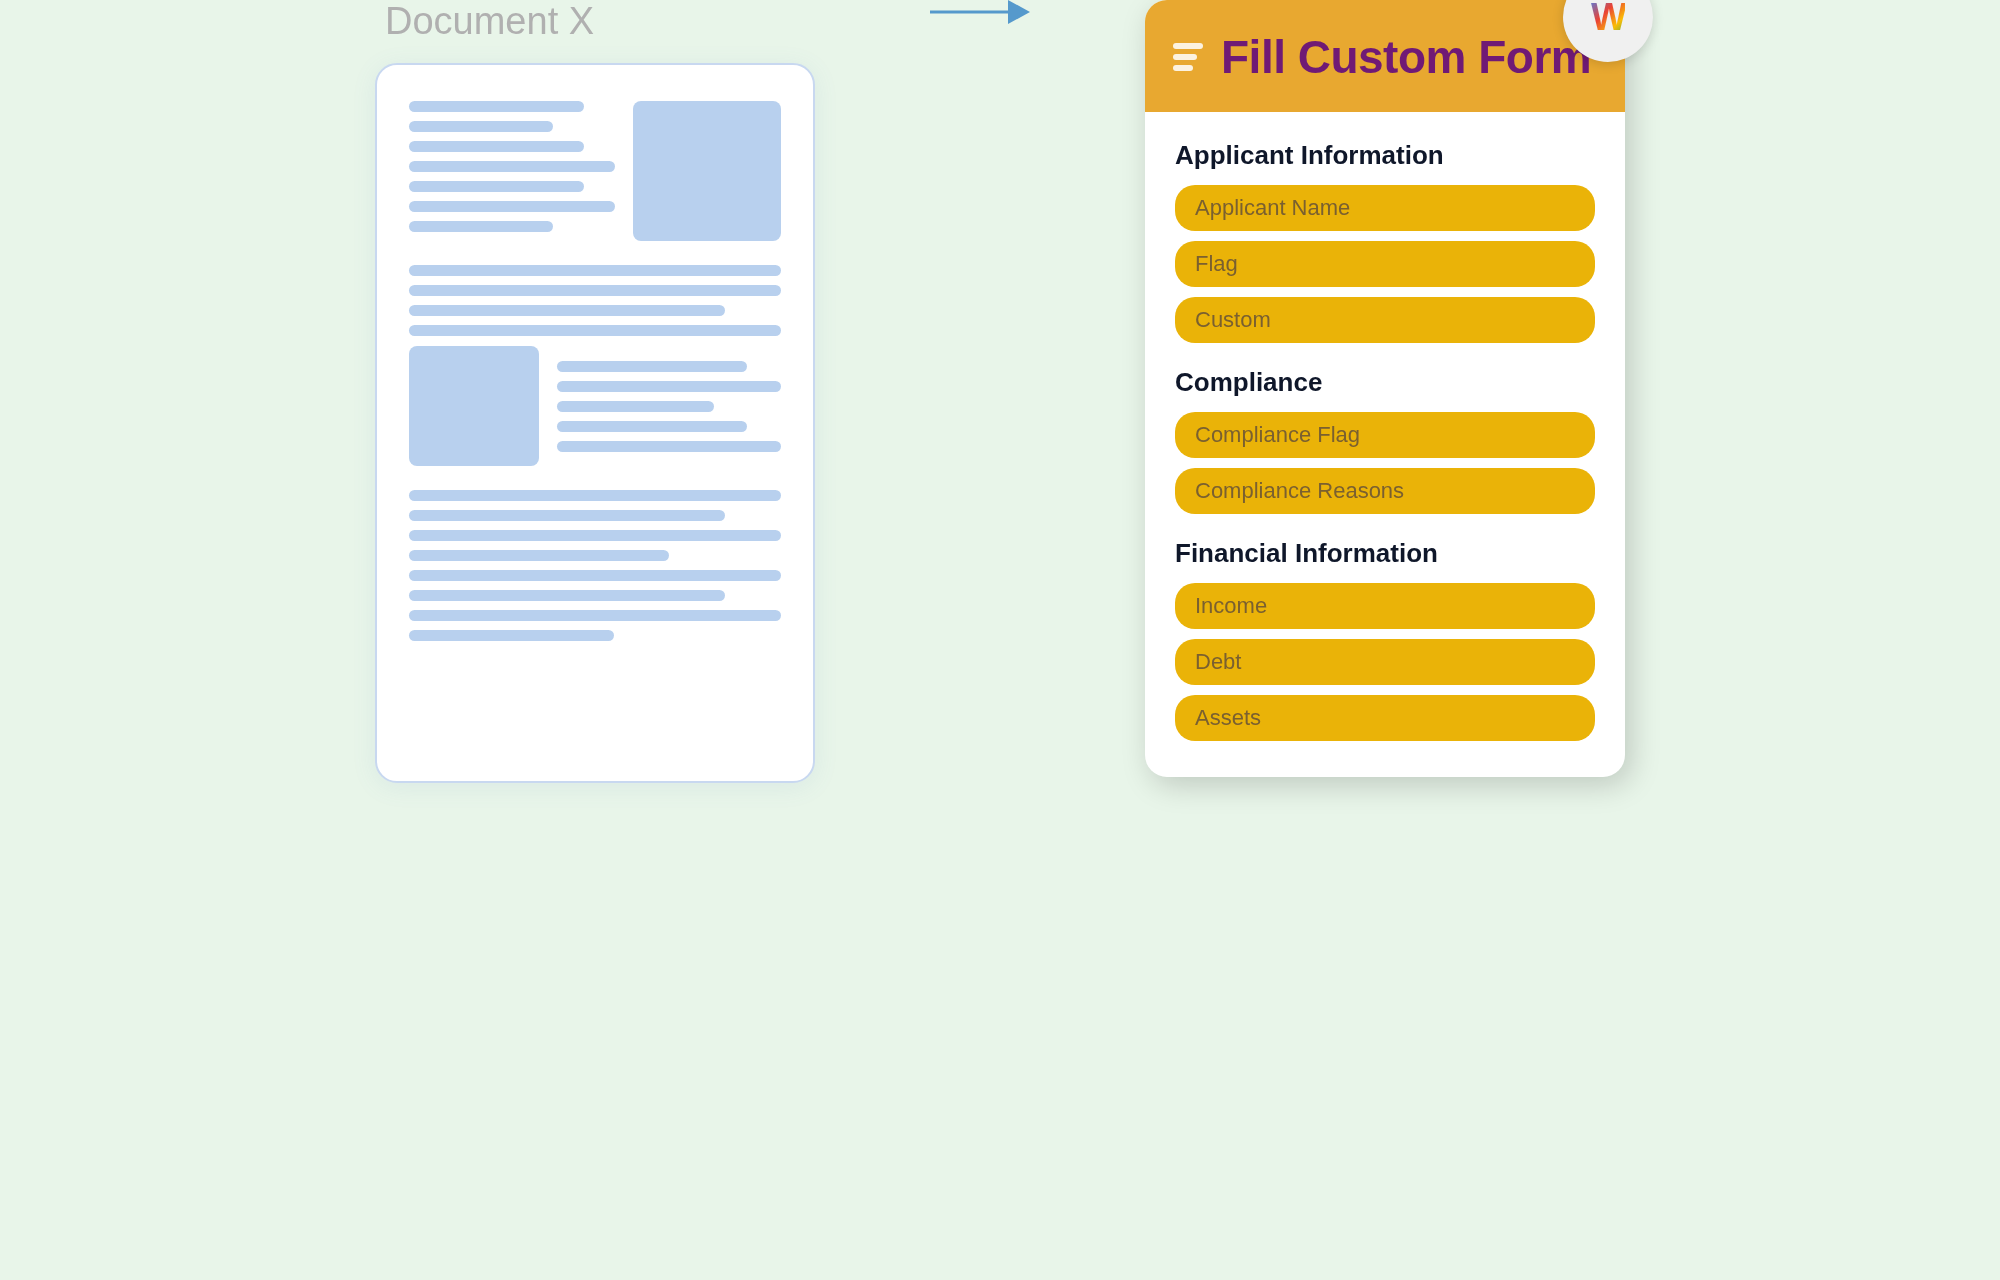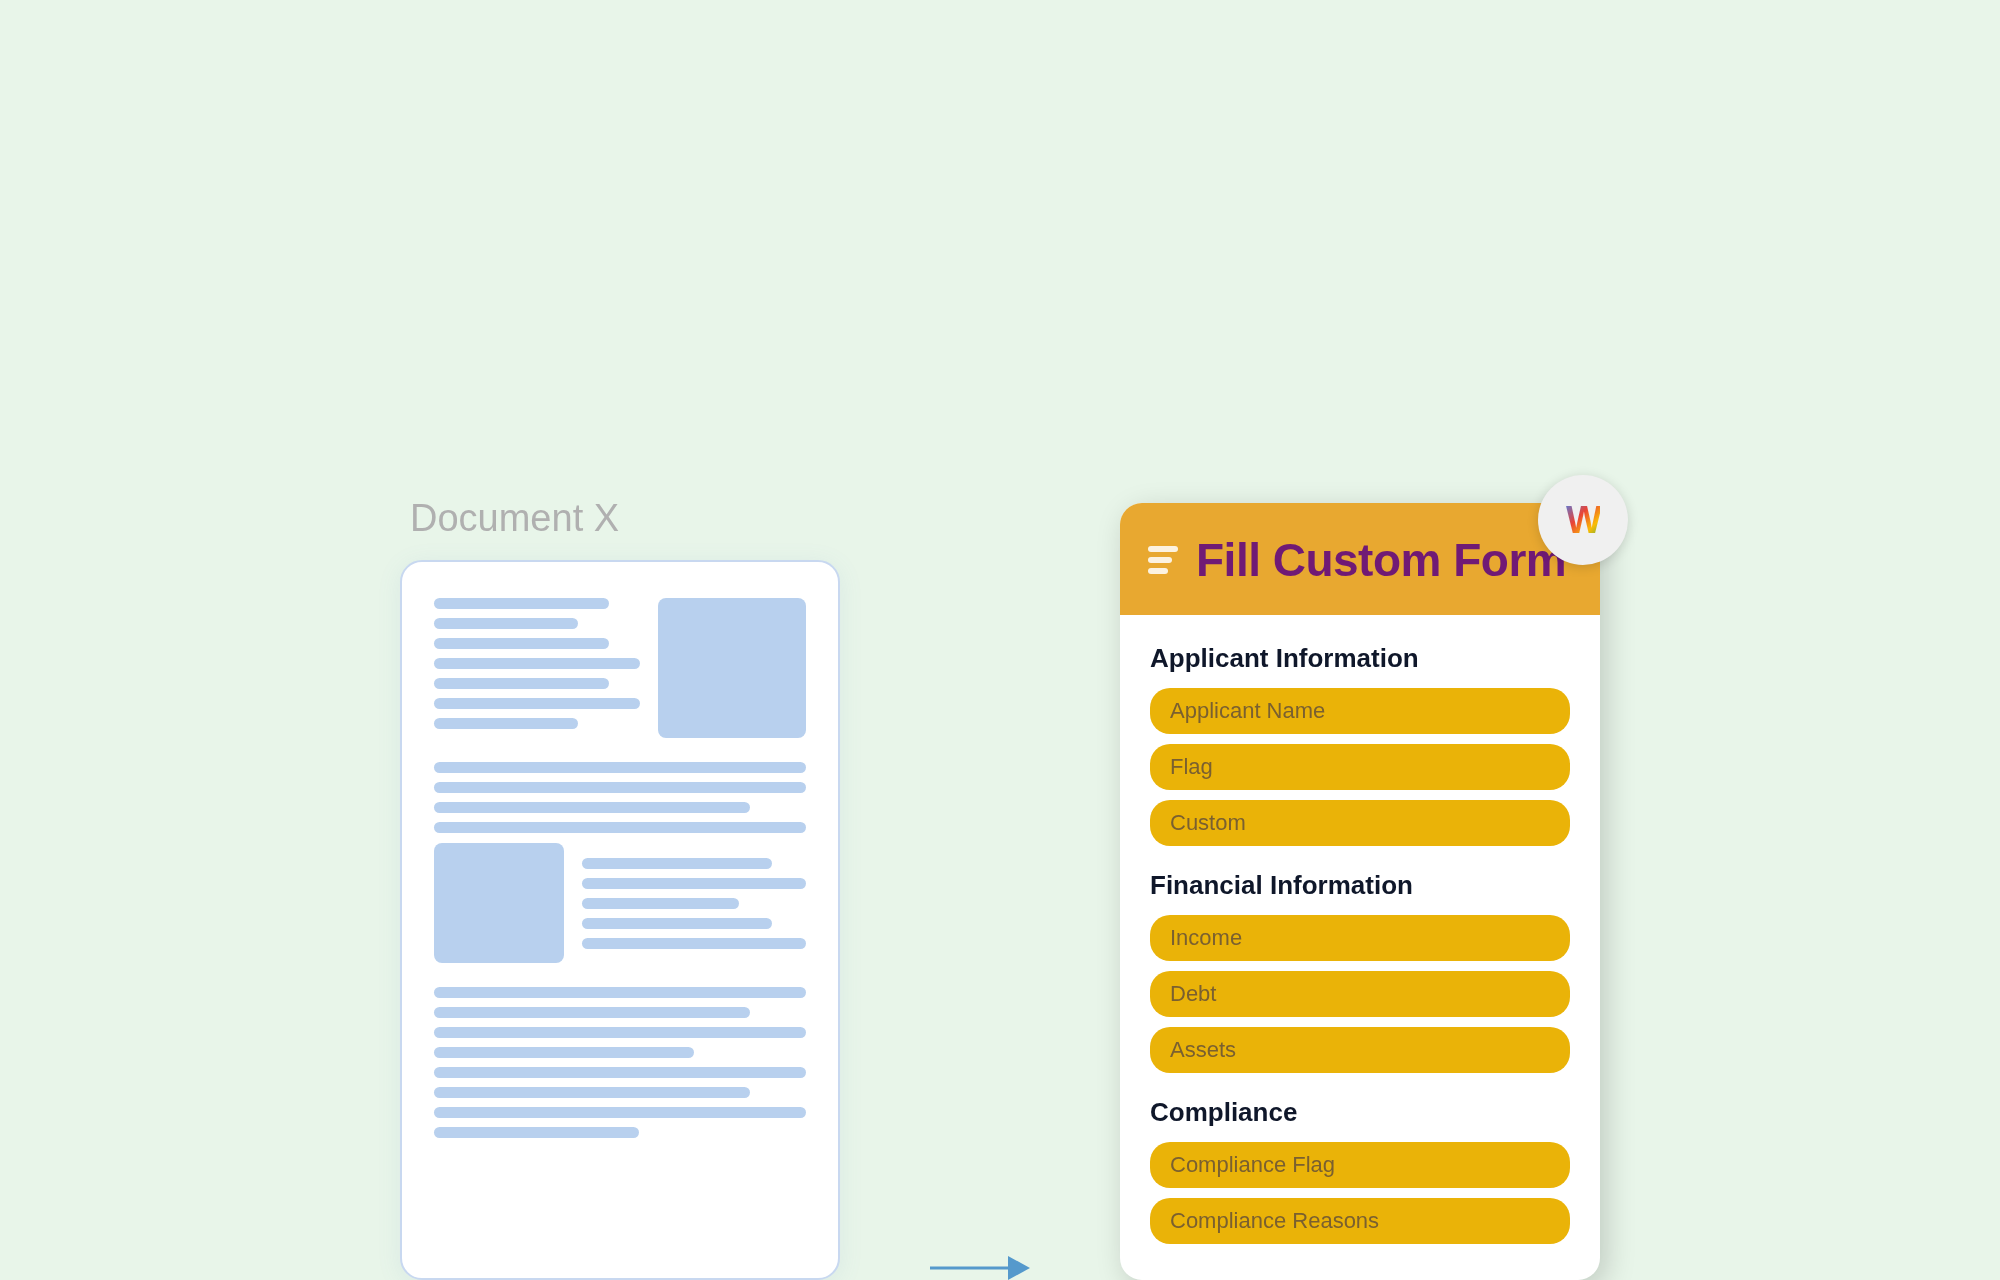--- a/index.html
+++ b/index.html
@@ -10,23 +10,23 @@
       background-color: #e8f5e9;
       font-family: 'Segoe UI', Arial, sans-serif;
       overflow: hidden;
       display: flex;
       align-items: center;
       justify-content: center;
     }
 
     .scene {
       display: flex;
-      align-items: flex-end;
-      justify-content: center;
-      gap: 80px;
+      align-items: flex-start;
+      justify-content: center;
+      gap: 105px;
       width: 100%;
       height: 100%;
       position: relative;
     }
 
     
     .document-card-wrapper {
       display: flex;
       flex-direction: column;
       align-items: flex-start;
@@ -329,32 +329,32 @@
       <div class="form-body">
 
         <div class="form-section">
           <div class="section-title">Applicant Information</div>
           <div class="form-field">Applicant Name</div>
           <div class="form-field">Flag</div>
           <div class="form-field">Custom</div>
         </div>
 
         <div class="form-section">
+          <div class="section-title">Compliance</div>
+          <div class="form-field">Compliance Flag</div>
+          <div class="form-field">Compliance Reasons</div>
+        </div>
+
+        <div class="form-section">
           <div class="section-title">Financial Information</div>
           <div class="form-field">Income</div>
           <div class="form-field">Debt</div>
           <div class="form-field">Assets</div>
         </div>
 
-        <div class="form-section">
-          <div class="section-title">Compliance</div>
-          <div class="form-field">Compliance Flag</div>
-          <div class="form-field">Compliance Reasons</div>
-        </div>
-
       </div>
     </div>
 
     <div class="wv-badge">
       <span class="wv-logo">W</span>
     </div>
   </div>
 
 </div>
 

